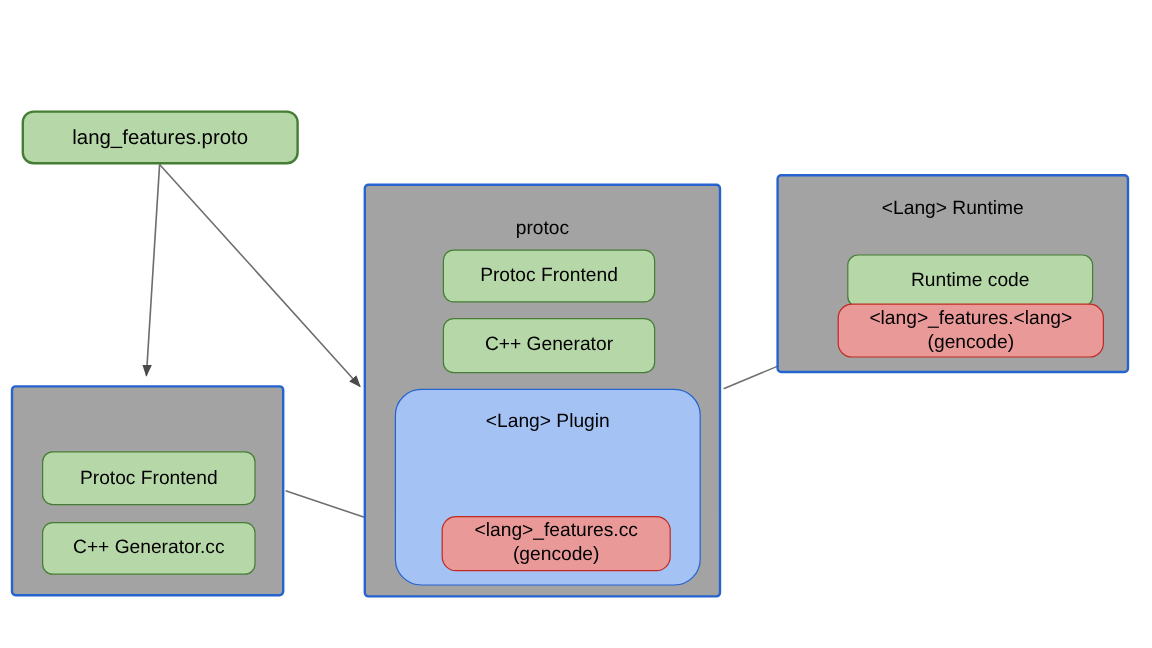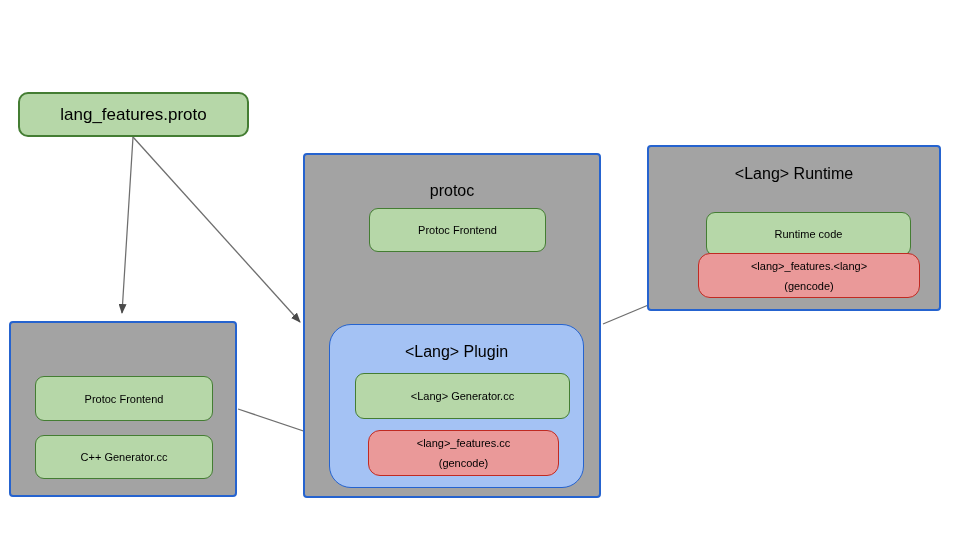--- a/index.html
+++ b/index.html
@@ -44,21 +44,21 @@
     border-radius: 22px;
     padding-left: 11px;
   }
   .box {
     position: absolute;
     display: flex;
     flex-direction: column;
     align-items: center;
     justify-content: center;
     text-align: center;
-    font-size: 11px;
+    font-size: 16px;
     line-height: 20px;
   }
   .green {
     background: #b6d7a8;
     border: 1.5px solid #447d33;
     border-radius: 9px;
   }
   .red {
     background: #ea9999;
     border: 1.5px solid #c02a22;
@@ -98,26 +98,26 @@
     <div class="box green" style="left:24px; top:112px; width:178px; height:44px;">
       <span>C++ Generator.cc</span>
     </div>
   </div>
 
   <div class="container" style="left:303px; top:153px; width:298px; height:345px;">
     <div class="title" style="top:26px;">protoc</div>
     <div class="box green" style="left:64px; top:53px; width:177px; height:44px;">
       <span>Protoc Frontend</span>
     </div>
+    <div class="box green" style="left:64px; top:110px; width:177px; height:46px;">
+      <span>C++ Generator</span>
+    </div>
 
     <div class="inner-container" style="left:24px; top:169px; width:255px; height:164px;">
       <div class="title" style="top:17px;">&lt;Lang&gt; Plugin</div>
-      <div class="box green" style="left:25px; top:48px; width:215px; height:46px;">
-        <span>&lt;Lang&gt; Generator.cc</span>
-      </div>
       <div class="box red" style="left:38px; top:105px; width:191px; height:46px;">
         <span>&lt;lang&gt;_features.cc</span>
         <span>(gencode)</span>
       </div>
     </div>
   </div>
 
   <div class="container" style="left:647px; top:145px; width:294px; height:166px;">
     <div class="title" style="top:17px;">&lt;Lang&gt; Runtime</div>
     <div class="box green" style="left:57px; top:54px; width:205px; height:44px;margin-top:11px;">

